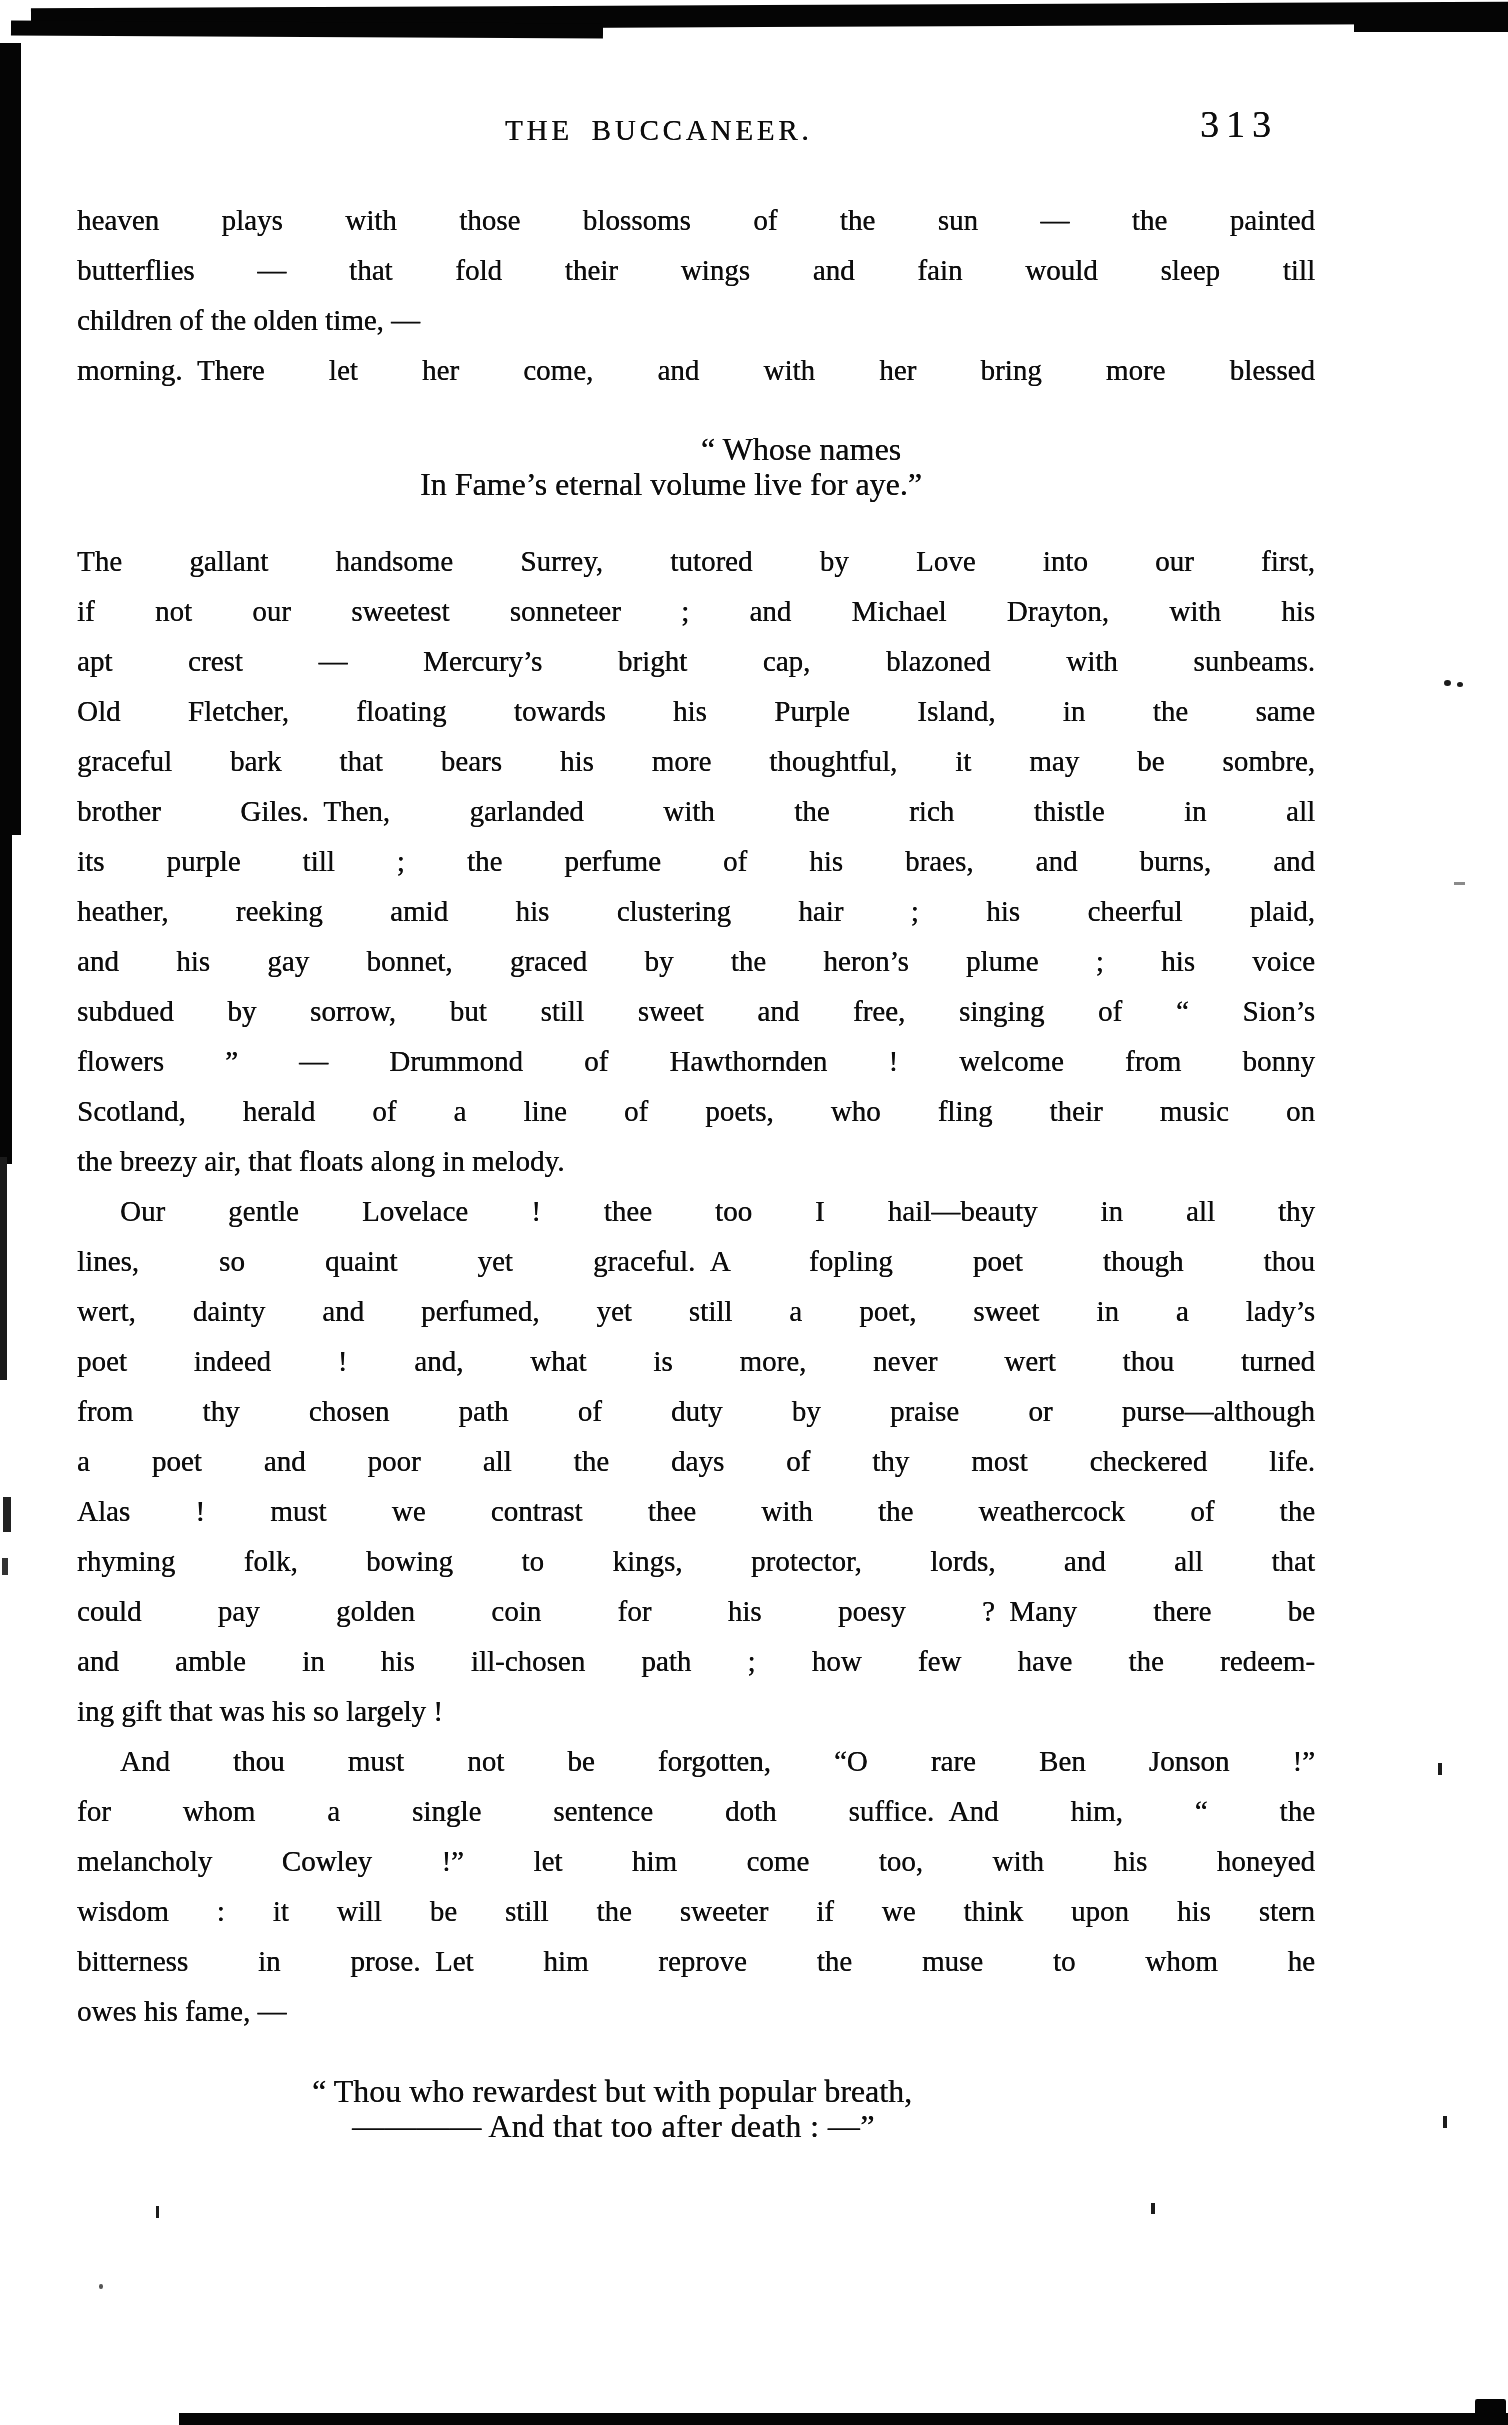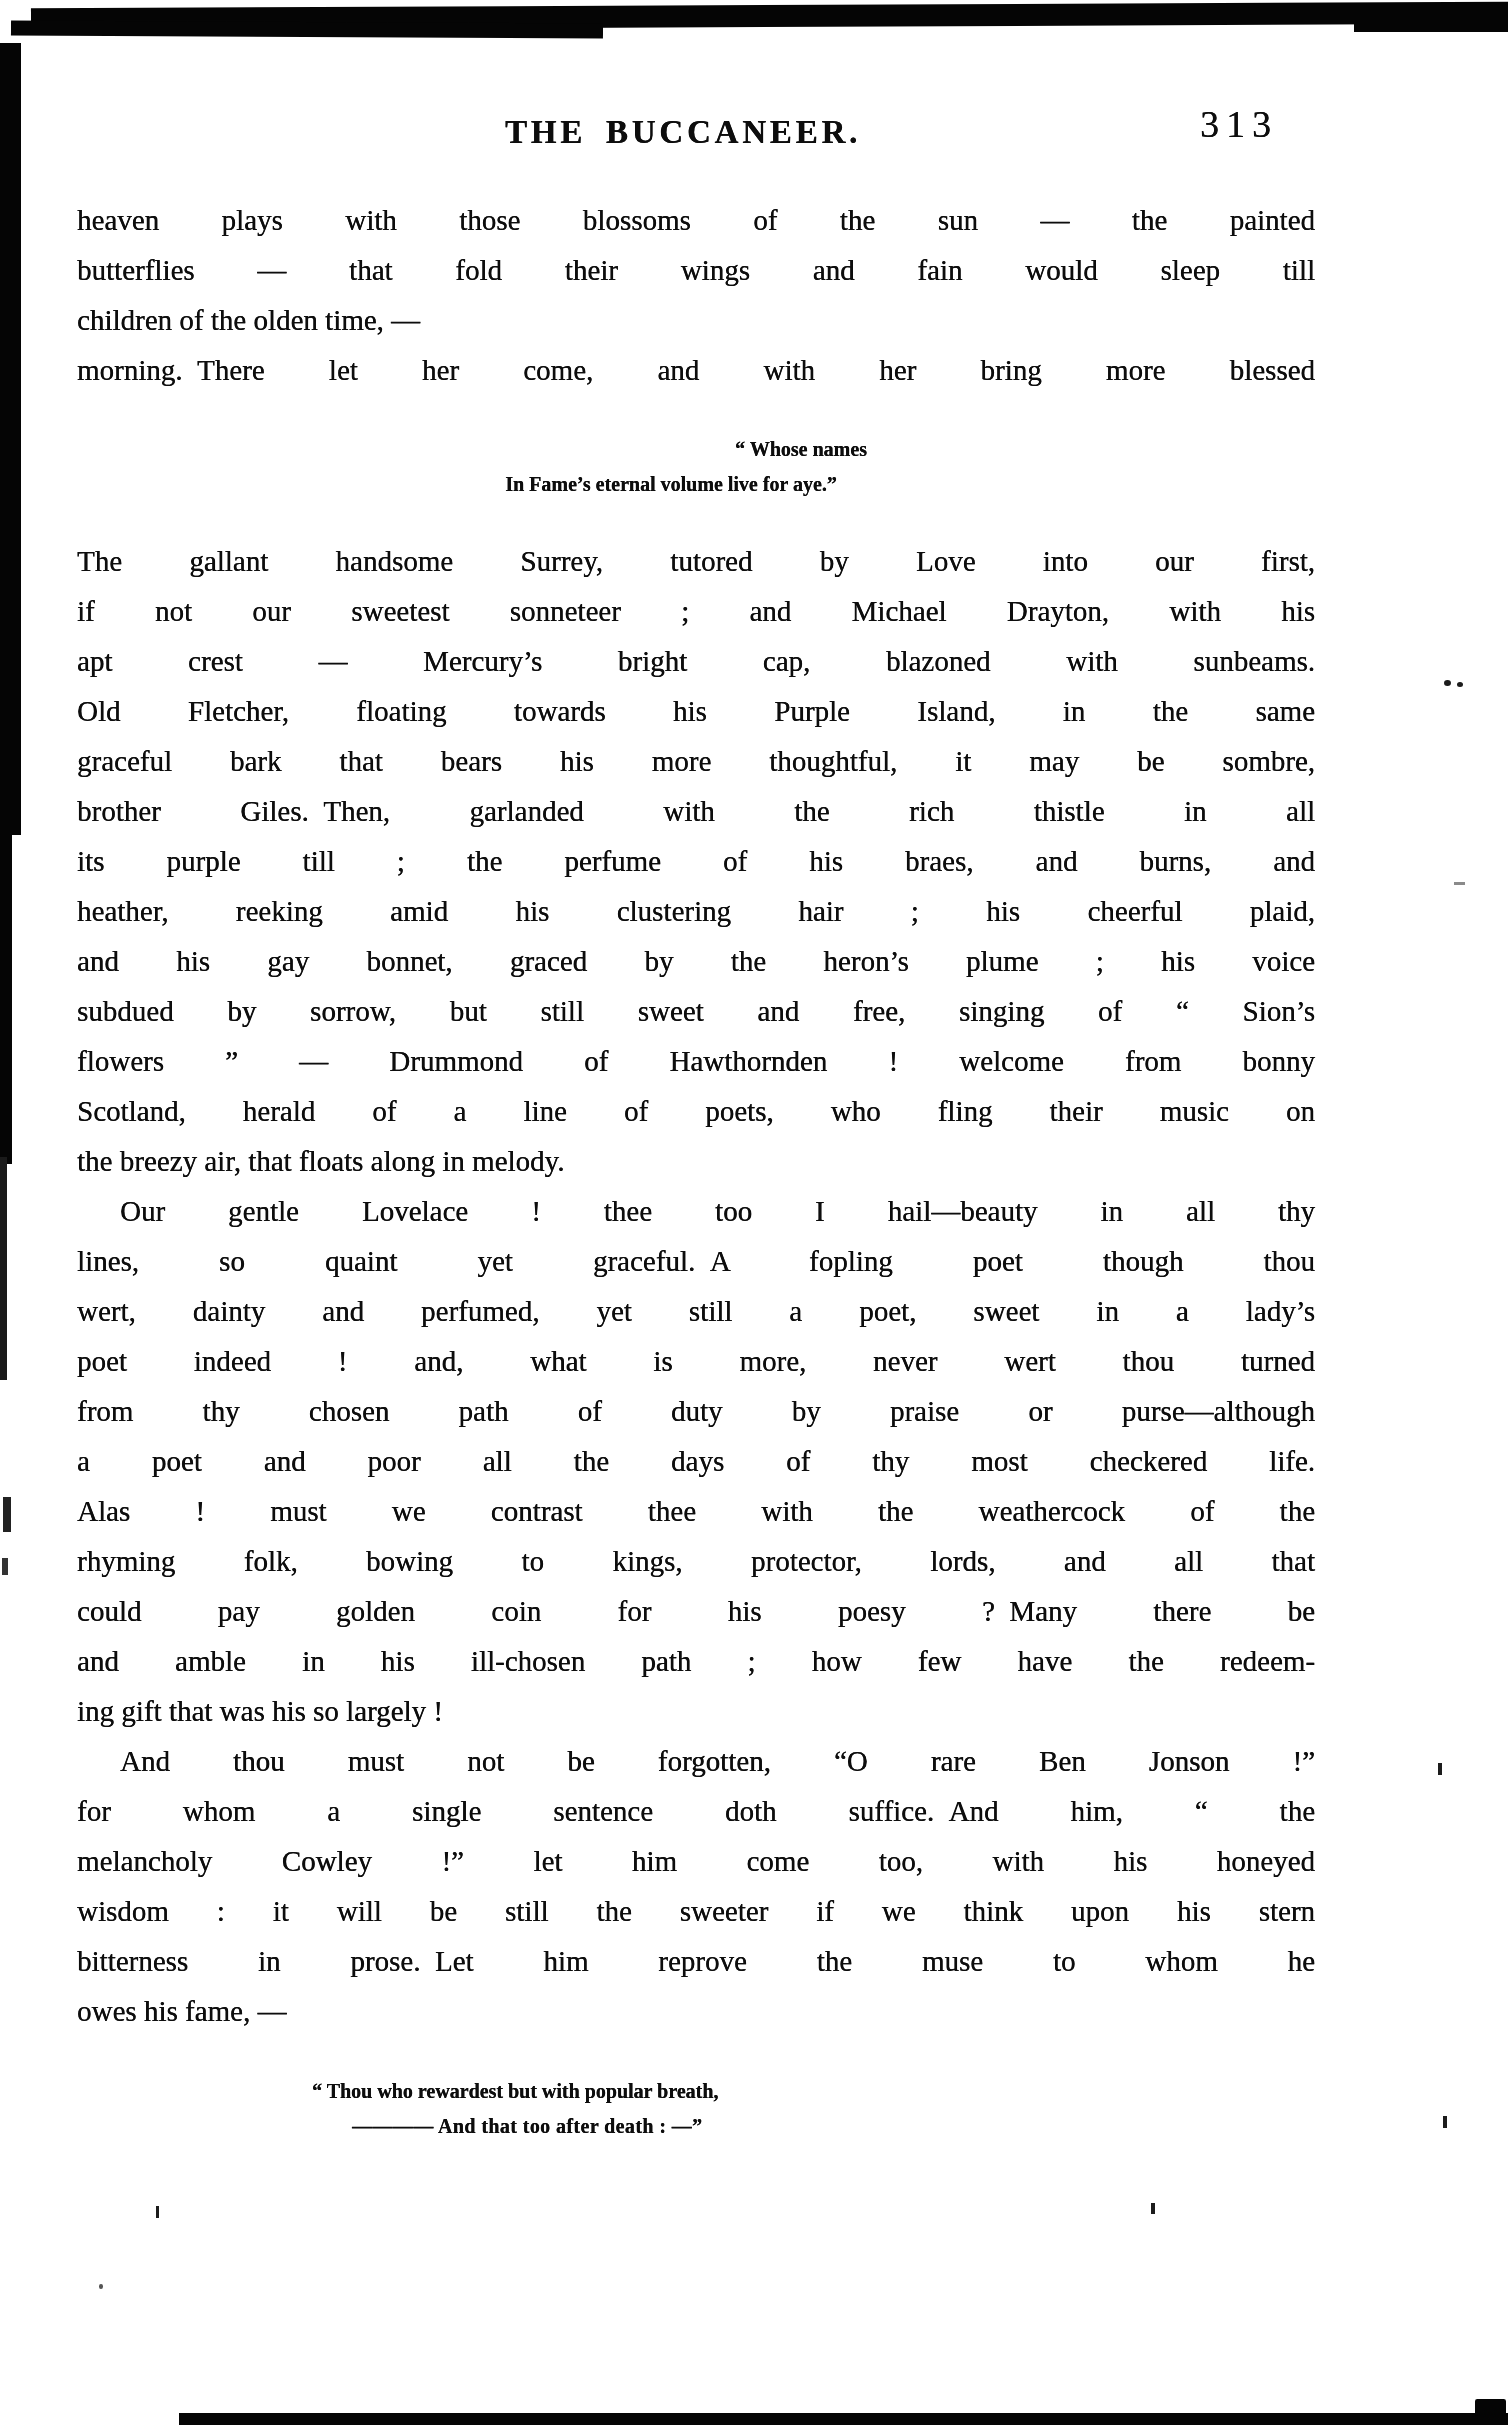--- a/index.html
+++ b/index.html
@@ -17,40 +17,40 @@
   .bar-left-1{left:0;top:43px;width:21px;height:792px;}
   .bar-left-2{left:0;top:829px;width:11.5px;height:335px;}
   .bar-left-3{left:0;top:1157px;width:7px;height:223px;background:#1a1a1a;}
   .bar-left-4{left:3.1px;top:1497px;width:7.7px;height:35px;background:#222;}
   .bar-left-5{left:1.5px;top:1558px;width:6.2px;height:17px;background:#333;}
   .bar-bottom{left:179px;top:2413px;width:1330px;height:12.3px;}
   .blob-br{left:1475px;top:2399px;width:31px;height:17px;border-radius:2.3px;}
   
   .running-title{
     position:absolute;left:505px;top:114px;
-    font-size:33px;font-weight:bold;letter-spacing:3.8px;word-spacing:7.7px;
+    font-size:29px;font-weight:normal;letter-spacing:3.8px;word-spacing:7.7px;
     text-shadow:0.3px 0 0 currentColor;
   }
   .page-number{
     position:absolute;left:1200px;top:102px;
     font-size:38px;letter-spacing:7px;
     text-shadow:0.3px 0 0 currentColor;
   }
   
   .textcol{position:absolute;left:77px;top:195px;width:1238px;}
   .line{
     font-size:29px;line-height:50px;white-space:pre;
     text-align:justify;text-align-last:justify;
     text-shadow:0.3px 0 0 currentColor;
   }
   .line.end{text-align-last:left;}
   .line.indent{text-indent:43px;}
   
   .verse .line{
-    font-size:20px;line-height:35px;font-weight:bold;
+    font-size:32px;line-height:35px;font-weight:normal;
     text-align:left;text-align-last:left;position:relative;
     text-shadow:0.2px 0 0 currentColor;
   }
   .verse1{margin-top:37px;margin-bottom:34px;}
   .verse1 .line{text-align:center;text-align-last:center;}
   .verse1 .vs1{left:105px;}
   .verse1 .vs2{left:-25px;}
   .verse2{margin-top:38px;}
   .verse2 .vq1{padding-left:235px;}
   .verse2 .vq2{padding-left:275px;letter-spacing:0.4px;}

